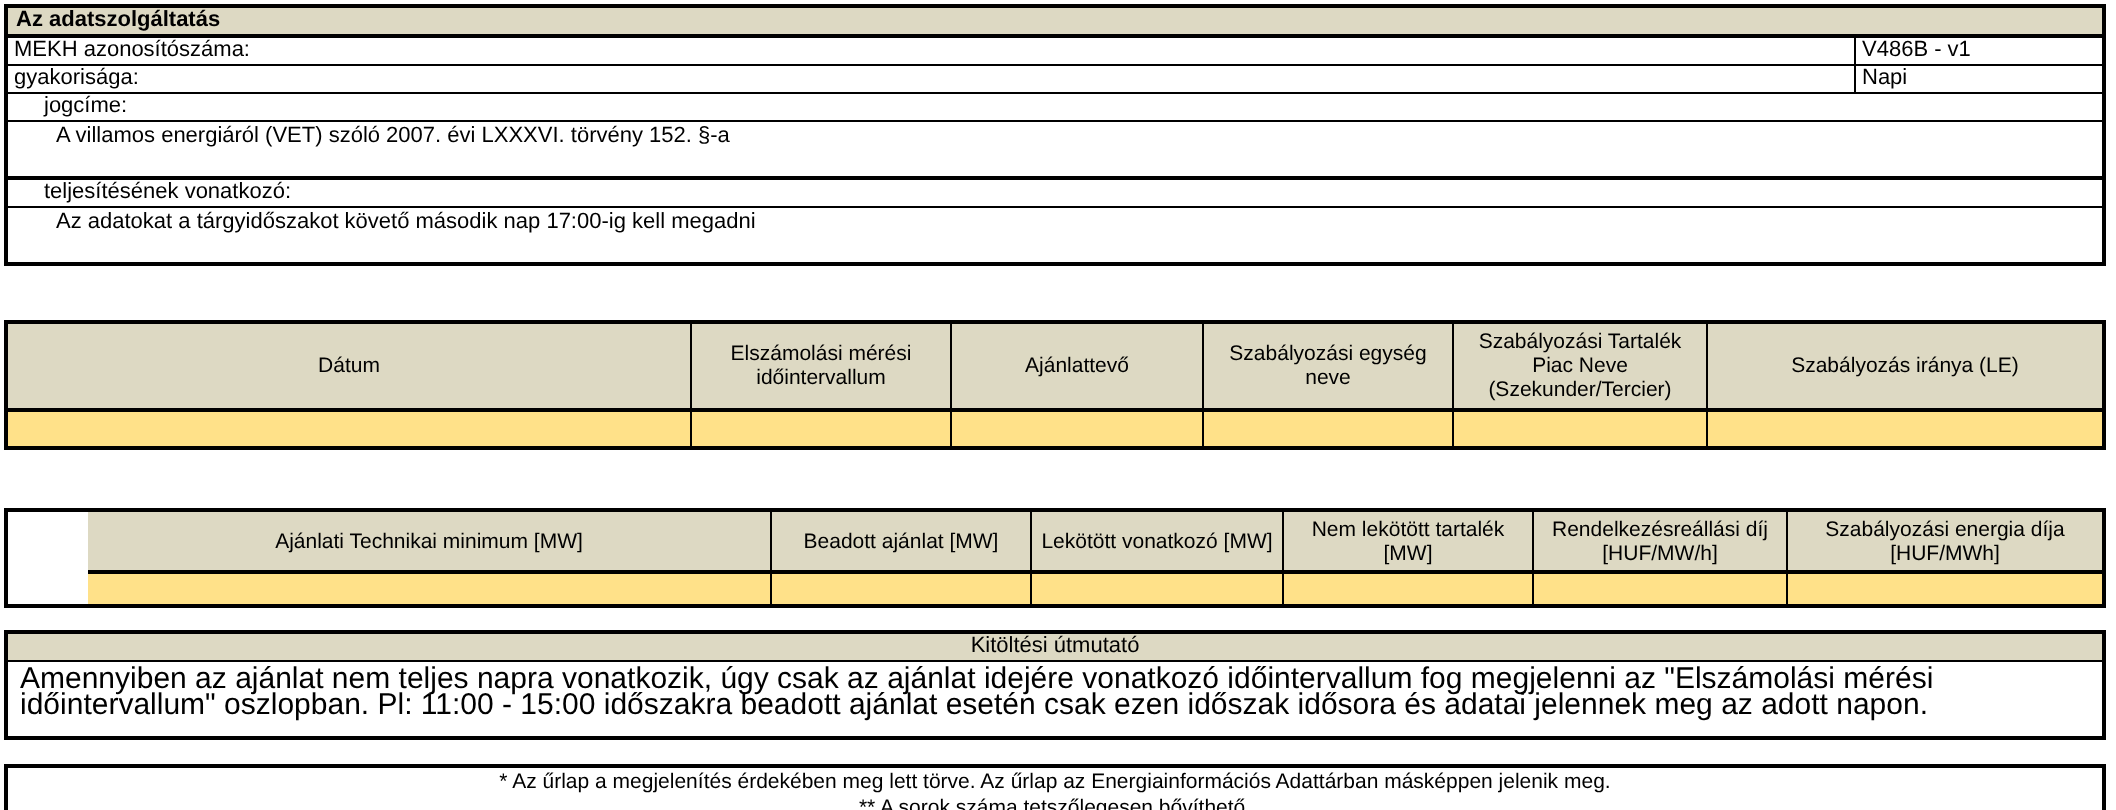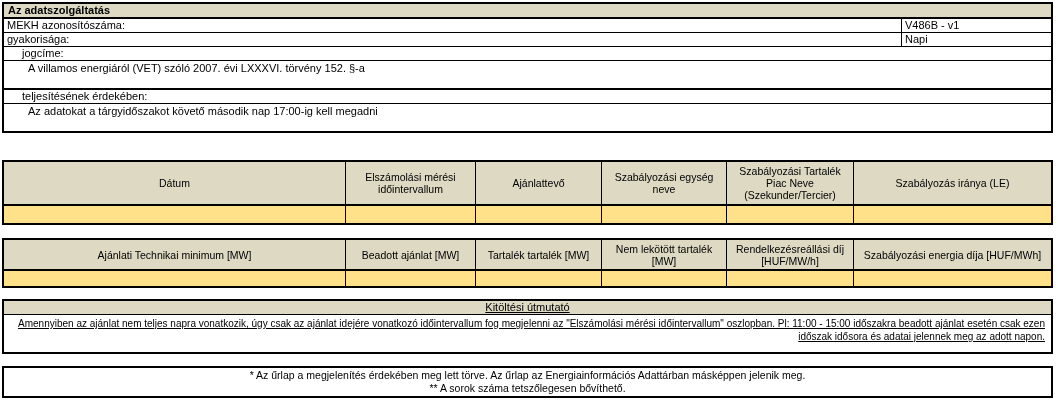--- a/index.html
+++ b/index.html
@@ -19,21 +19,21 @@
     border:2px solid var(--border);
     background:#fff;
   }
   
   .info-title{
     height:15px;line-height:12px;background:var(--header-bg);
     font-weight:bold;padding-left:4px;border-bottom:2px solid var(--border);
   }
   .info-row{display:flex;height:14px;line-height:13px;border-bottom:1px solid var(--border);}
   .info-label{flex:1;padding-left:3px;}
-  .info-value{width:150px;border-left:1px solid var(--border);padding-left:3px;}
+  .info-value{width:124px;border-left:1px solid var(--border);padding-left:3px;}
   .sub-label{height:14px;line-height:13px;padding-left:18px;border-bottom:1px solid var(--border);}
   .sub-value{padding:1px 4px 12px 24px;line-height:13px;}
   .sub-value.jogcime{height:29px;border-bottom:2px solid var(--border);}
   .sub-value.hatarido{height:27px;}
   
   .grid-row{display:flex;align-items:stretch;}
   .cell{
     border-right:1px solid var(--border);
     display:flex;align-items:center;justify-content:center;
     text-align:center;padding:1px 3px;line-height:12px;font-size:10.5px;
@@ -50,49 +50,49 @@
   .input-row{background:var(--input-row-bg);}
   .input-row.r1{height:17px;}
   .input-row.r2{height:15px;}
   .input-row .cell{padding:0 3px;}
   
   .guide-title{
     height:14px;line-height:13px;text-align:center;
     background:var(--header-bg);border-bottom:1px solid var(--border);
   }
   .guide-body{
-    min-height:37px;text-align:right;padding:2px 6px;line-height:13px;font-size:10px;
+    min-height:37px;text-align:left;padding:2px 6px;line-height:13px;font-size:15px;
   }
   
   .footnotes{text-align:center;font-size:10.5px;line-height:12.5px;padding:1px 4px 2px;}
   
   .mt-top{margin-top:2px;}
   .mt-table1{margin-top:27px;}
-  .mt-table2{margin-top:13px;}
-  .mt-guide{margin-top:11px;text-decoration:underline;}
+  .mt-table2{margin-top:29px;padding-left:40px;}
+  .mt-guide{margin-top:11px;}
   .mt-foot{margin-top:12px;}
 </style>
 </head>
 <body>
 
 <div>
 
   <div class="box mt-top">
     <div class="info-title">Az adatszolgáltatás</div>
     <div class="info-row">
       <div class="info-label">MEKH azonosítószáma:</div>
       <div class="info-value">V486B - v1</div>
     </div>
     <div class="info-row">
       <div class="info-label">gyakorisága:</div>
       <div class="info-value">Napi</div>
     </div>
     <div class="sub-label">jogcíme:</div>
     <div class="sub-value jogcime">A villamos energiáról (VET) szóló 2007. évi LXXXVI. törvény 152. §-a</div>
-    <div class="sub-label">teljesítésének érdekében:</div>
+    <div class="sub-label">teljesítésének vonatkozó:</div>
     <div class="sub-value hatarido">Az adatokat a tárgyidőszakot követő második nap 17:00-ig kell megadni</div>
   </div>
 
   <div class="box mt-table1">
     <div class="grid-row head-row tall">
       <div class="cell c1">Dátum</div>
       <div class="cell c2">Elszámolási mérési időintervallum</div>
       <div class="cell c3">Ajánlattevő</div>
       <div class="cell c4">Szabályozási egység neve</div>
       <div class="cell c5">Szabályozási Tartalék Piac Neve (Szekunder/Tercier)</div>
@@ -105,21 +105,21 @@
       <div class="cell c4"></div>
       <div class="cell c5"></div>
       <div class="cell c6"></div>
     </div>
   </div>
 
   <div class="box mt-table2">
     <div class="grid-row head-row mid">
       <div class="cell c1">Ajánlati Technikai minimum [MW]</div>
       <div class="cell c2">Beadott ajánlat [MW]</div>
-      <div class="cell c3">Tartalék tartalék [MW]</div>
+      <div class="cell c3">Lekötött vonatkozó [MW]</div>
       <div class="cell c4">Nem lekötött tartalék [MW]</div>
       <div class="cell c5">Rendelkezésreállási díj [HUF/MW/h]</div>
       <div class="cell c6">Szabályozási energia díja [HUF/MWh]</div>
     </div>
     <div class="grid-row input-row r2">
       <div class="cell c1"></div>
       <div class="cell c2"></div>
       <div class="cell c3"></div>
       <div class="cell c4"></div>
       <div class="cell c5"></div>

